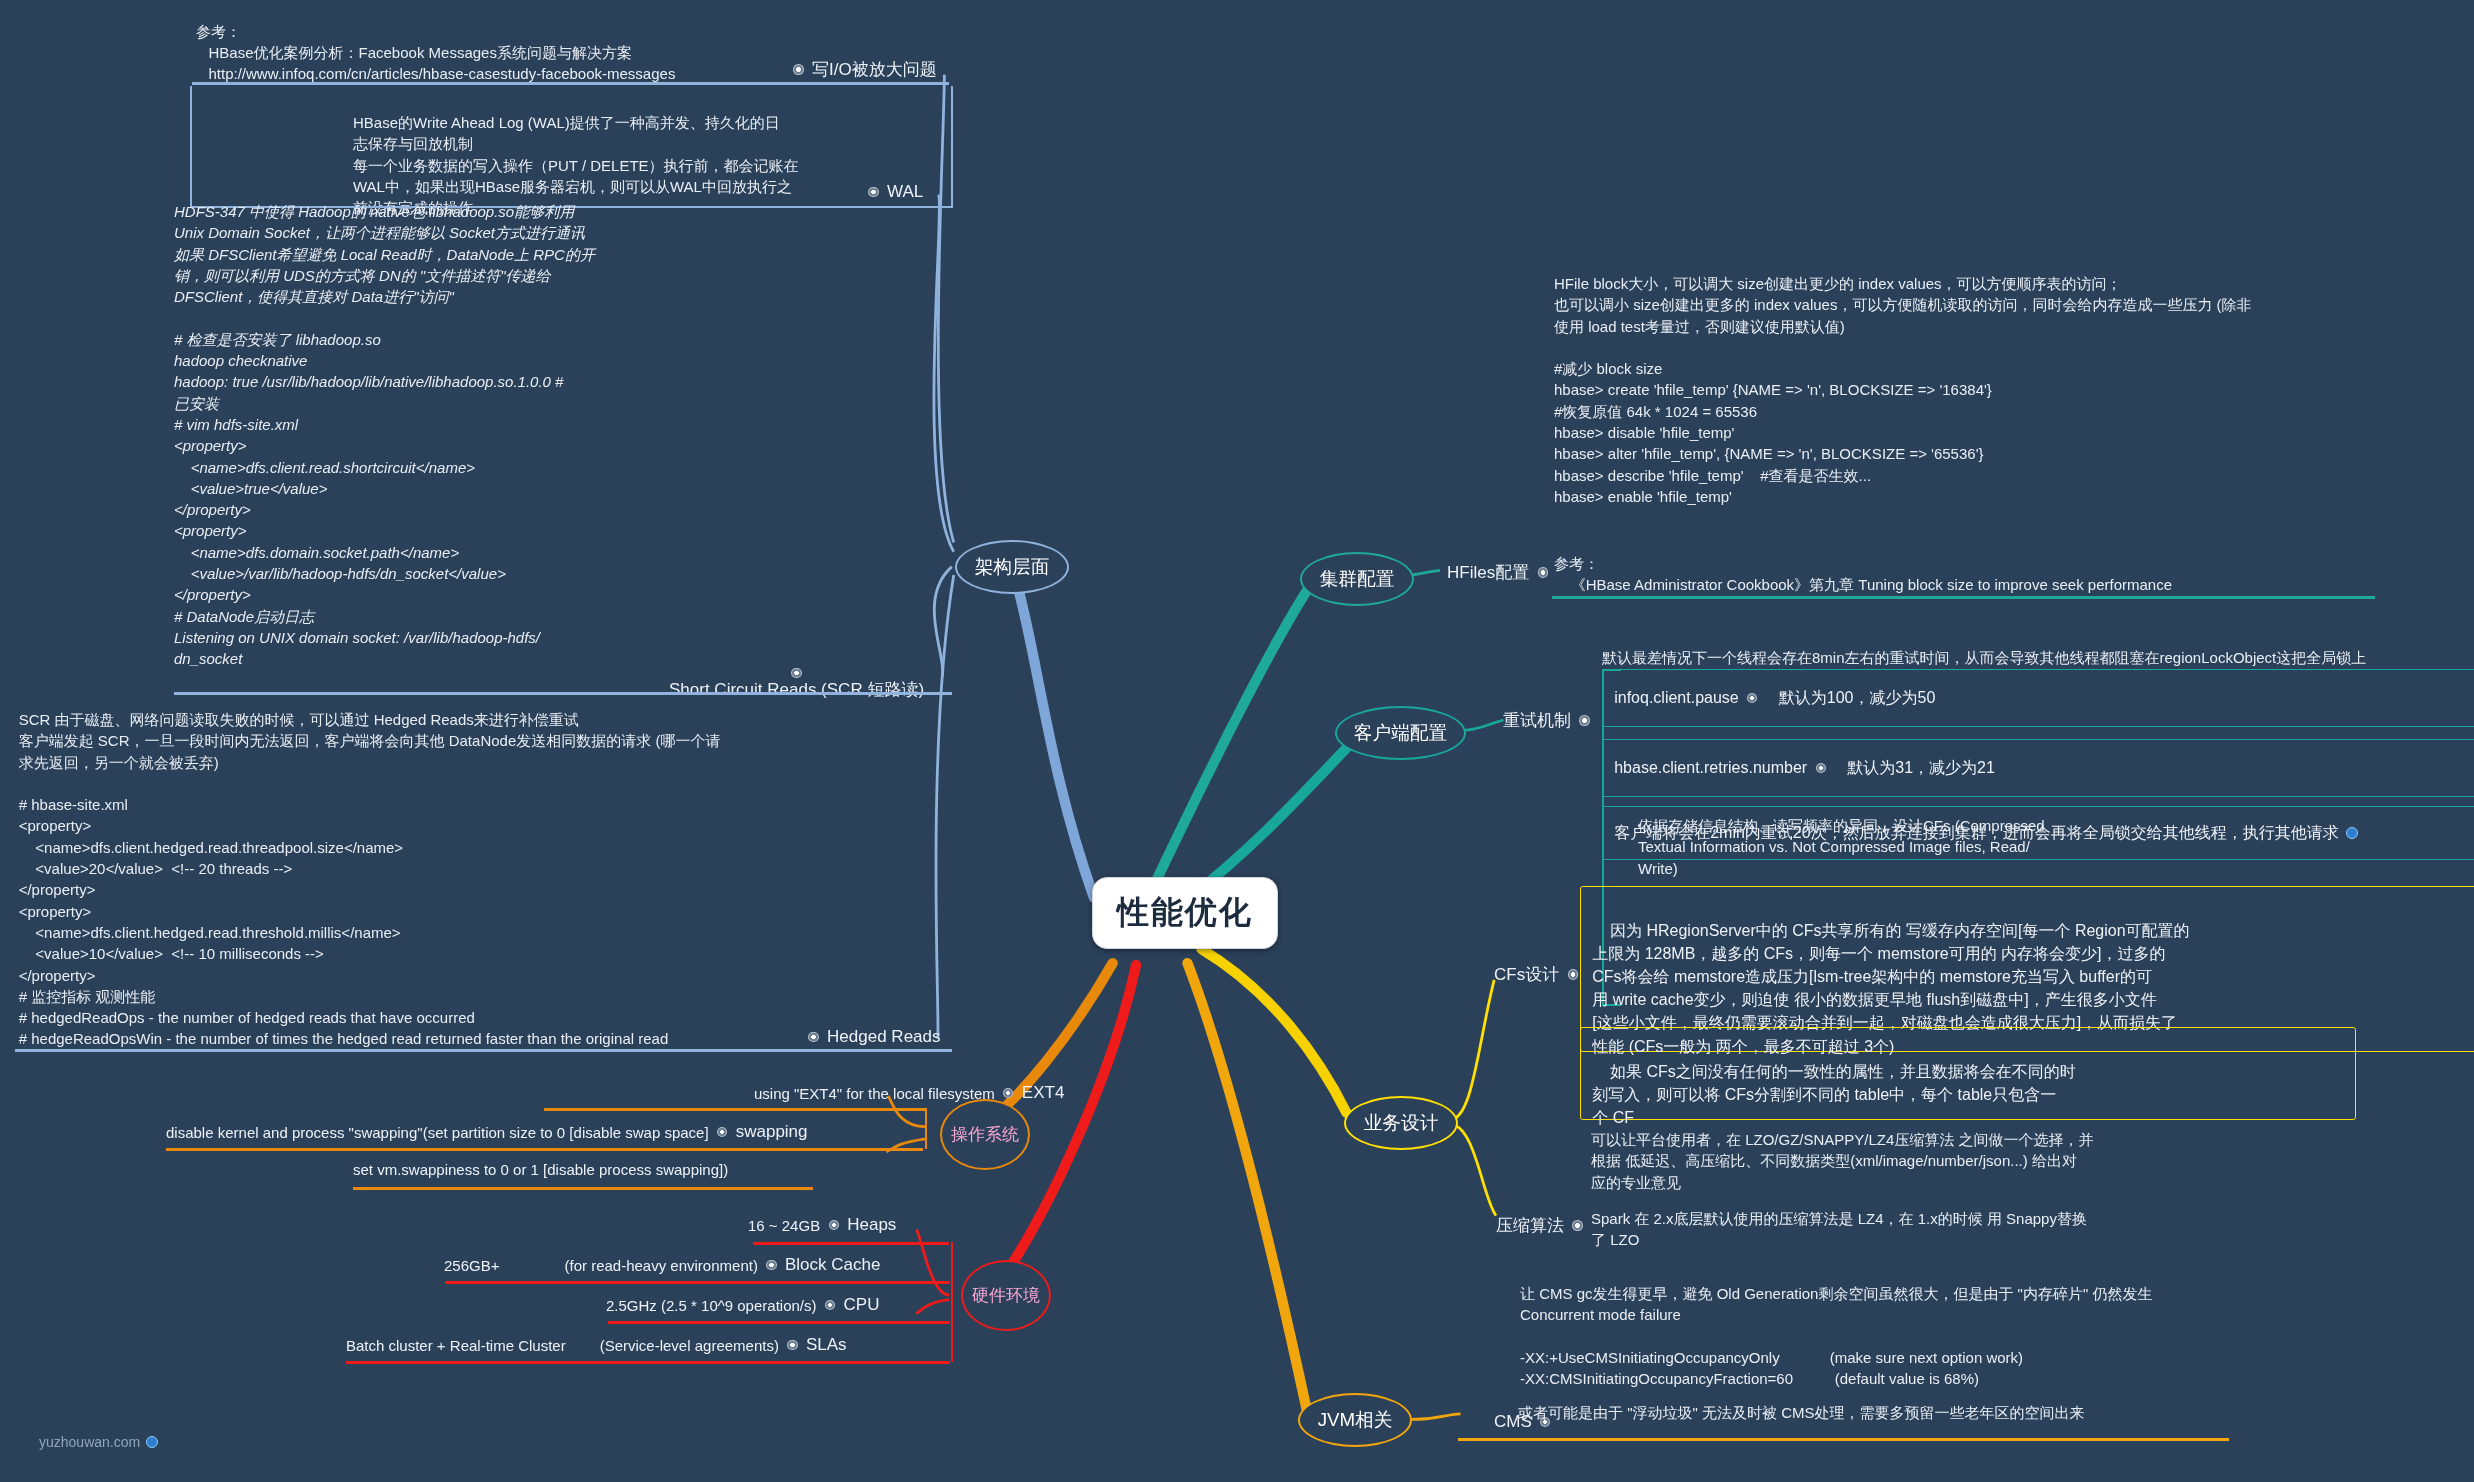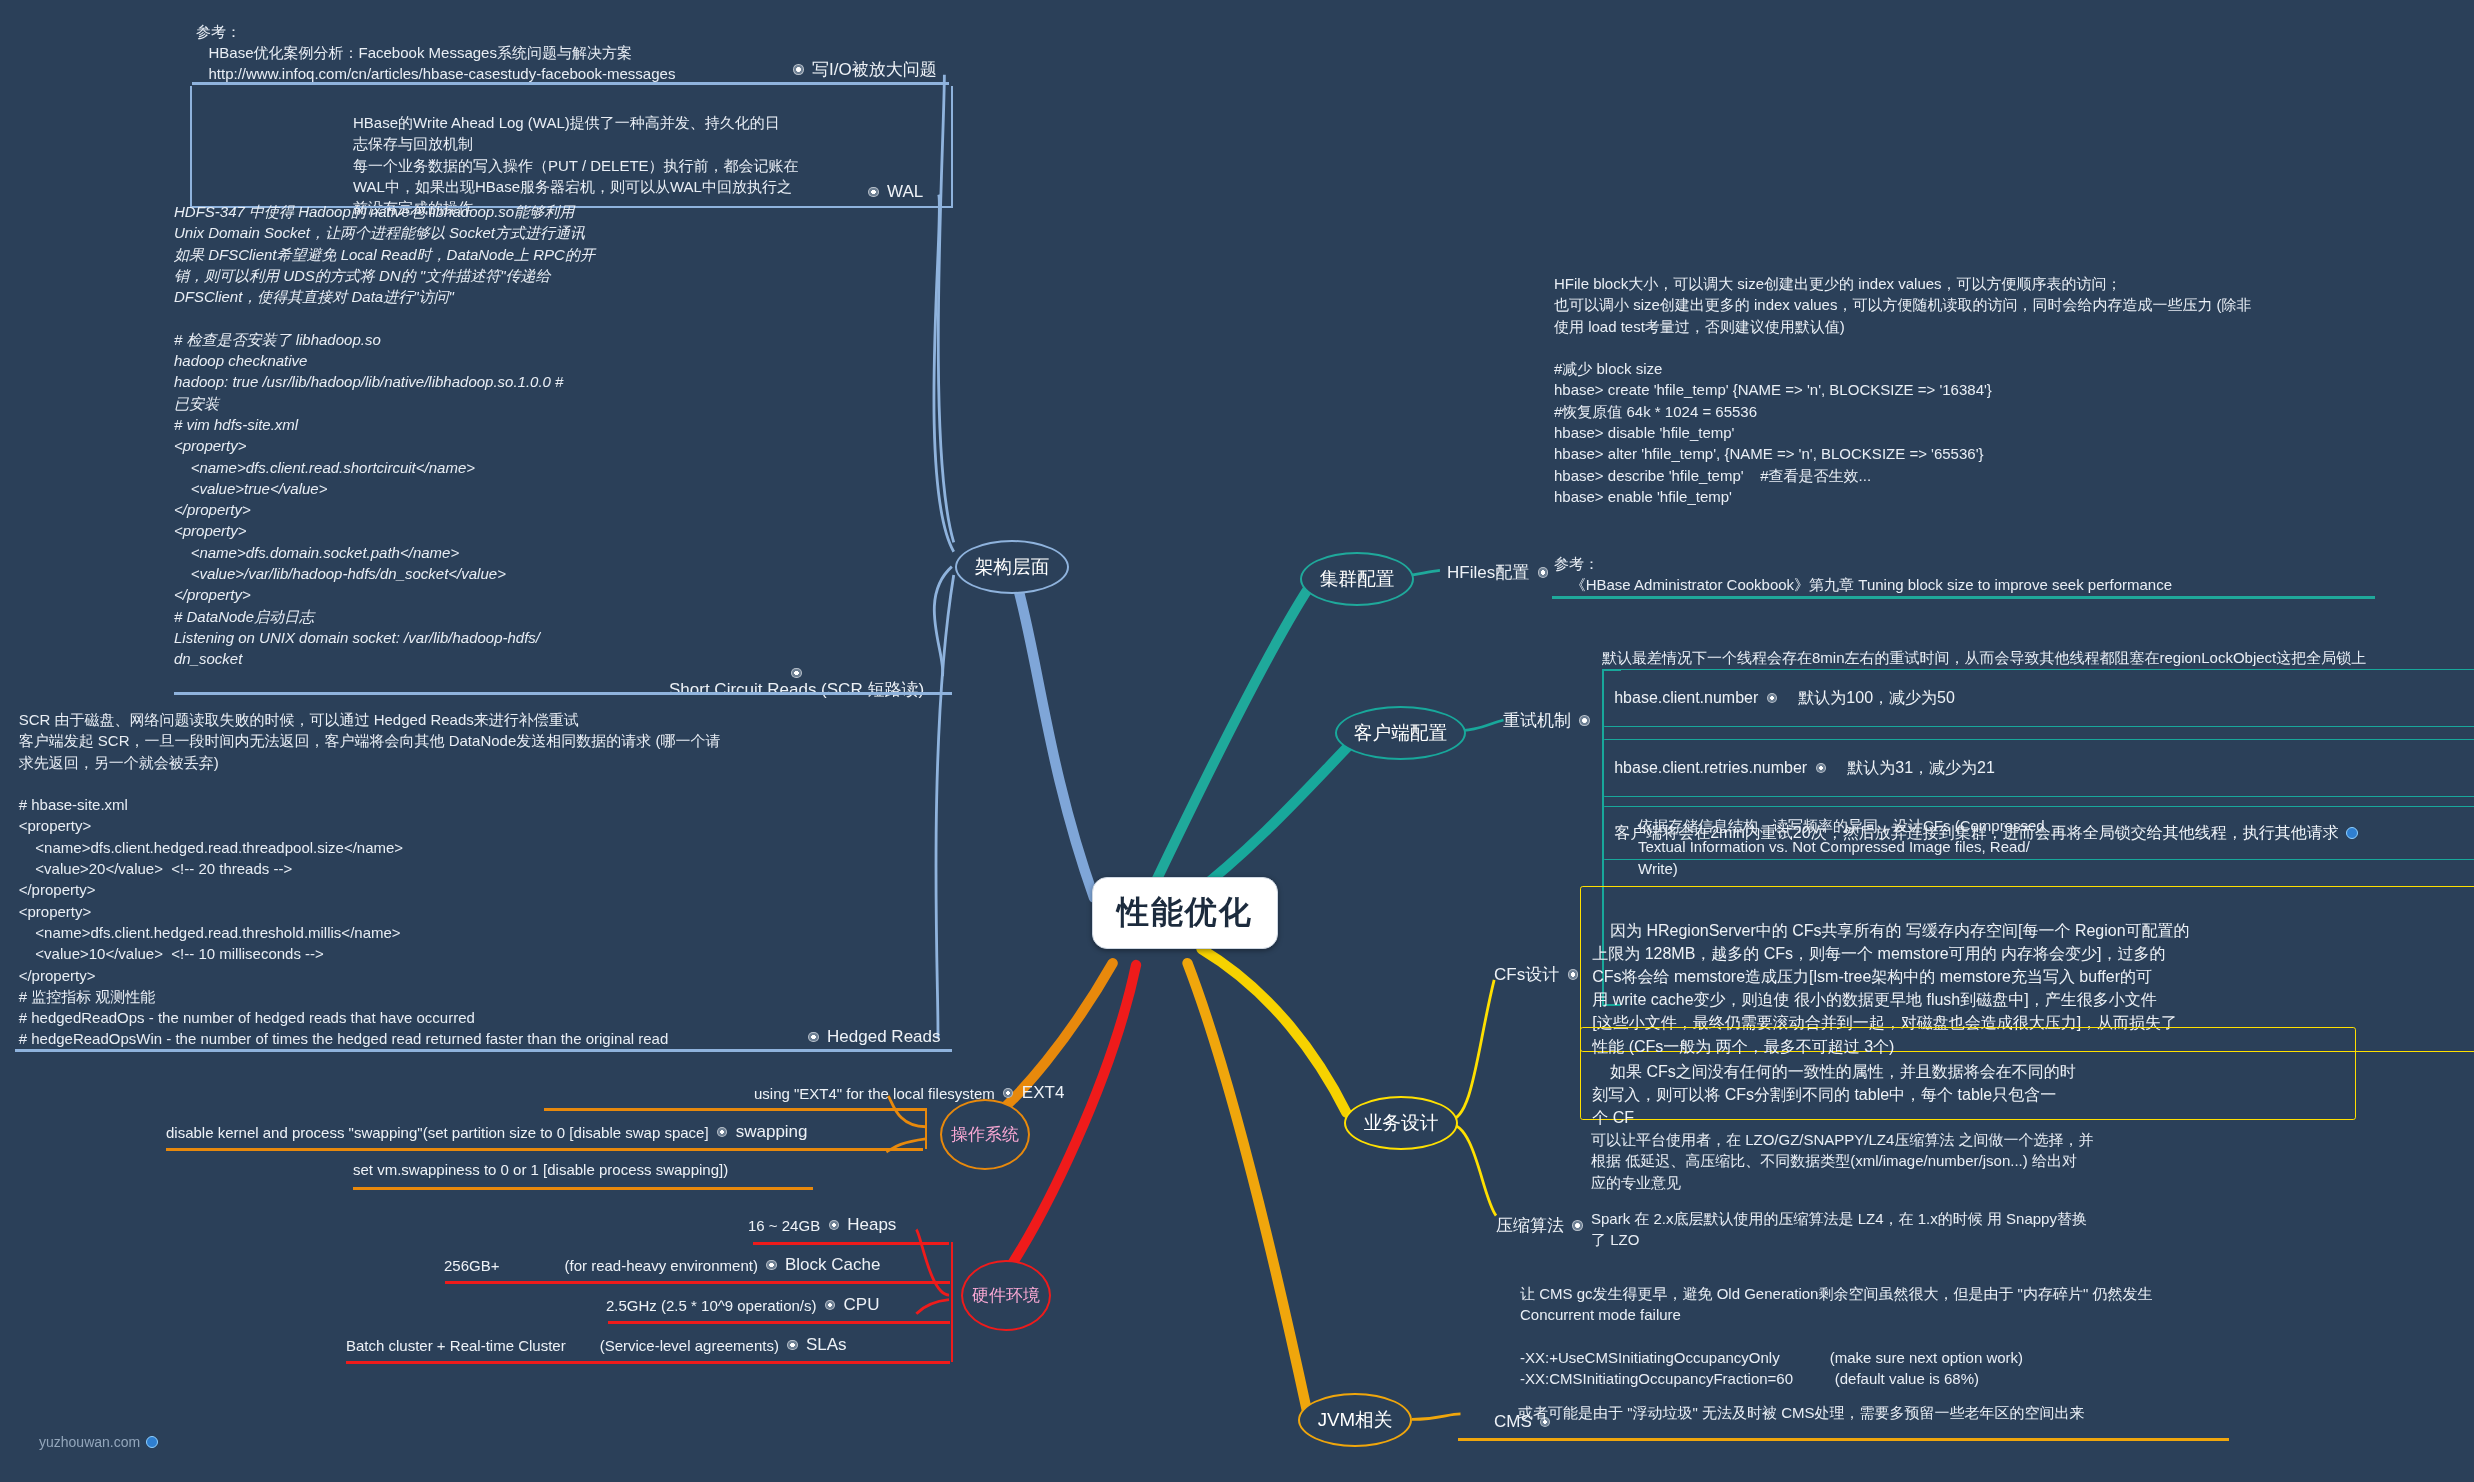--- a/index.html
+++ b/index.html
@@ -222,21 +222,21 @@
   <div class="blk xsmall" style="left:1602px; top:647px;">默认最差情况下一个线程会存在8min左右的重试时间，从而会导致其他线程都阻塞在regionLockObject这把全局锁上</div>
 
   <div class="leaf" style="left:1503px; top:709px;">
     <span class="lbl">重试机制</span>
     <span class="bullet"></span>
   </div>
 
   <div style="position:absolute; left:1602px; top:669px; width:18.7px; height:337px; border-left:2.8px solid #18a89b; border-top:2.8px solid #18a89b; border-bottom:2.8px solid #18a89b;"></div>
 
   <div class="box teal" style="left:1602px; top:669px; width:935px; height:58px; display:flex; align-items:center;">
-    <span>hbase.client.number</span>
+    <span>infoq.client.pause</span>
     <span class="bullet"></span>
     <span style="margin-left:13px">默认为100，减少为50</span>
   </div>
 
   <div class="box teal" style="left:1602px; top:739px; width:935px; height:58px; display:flex; align-items:center;">
     <span>hbase.client.retries.number</span>
     <span class="bullet"></span>
     <span style="margin-left:13px">默认为31，减少为21</span>
   </div>
 

